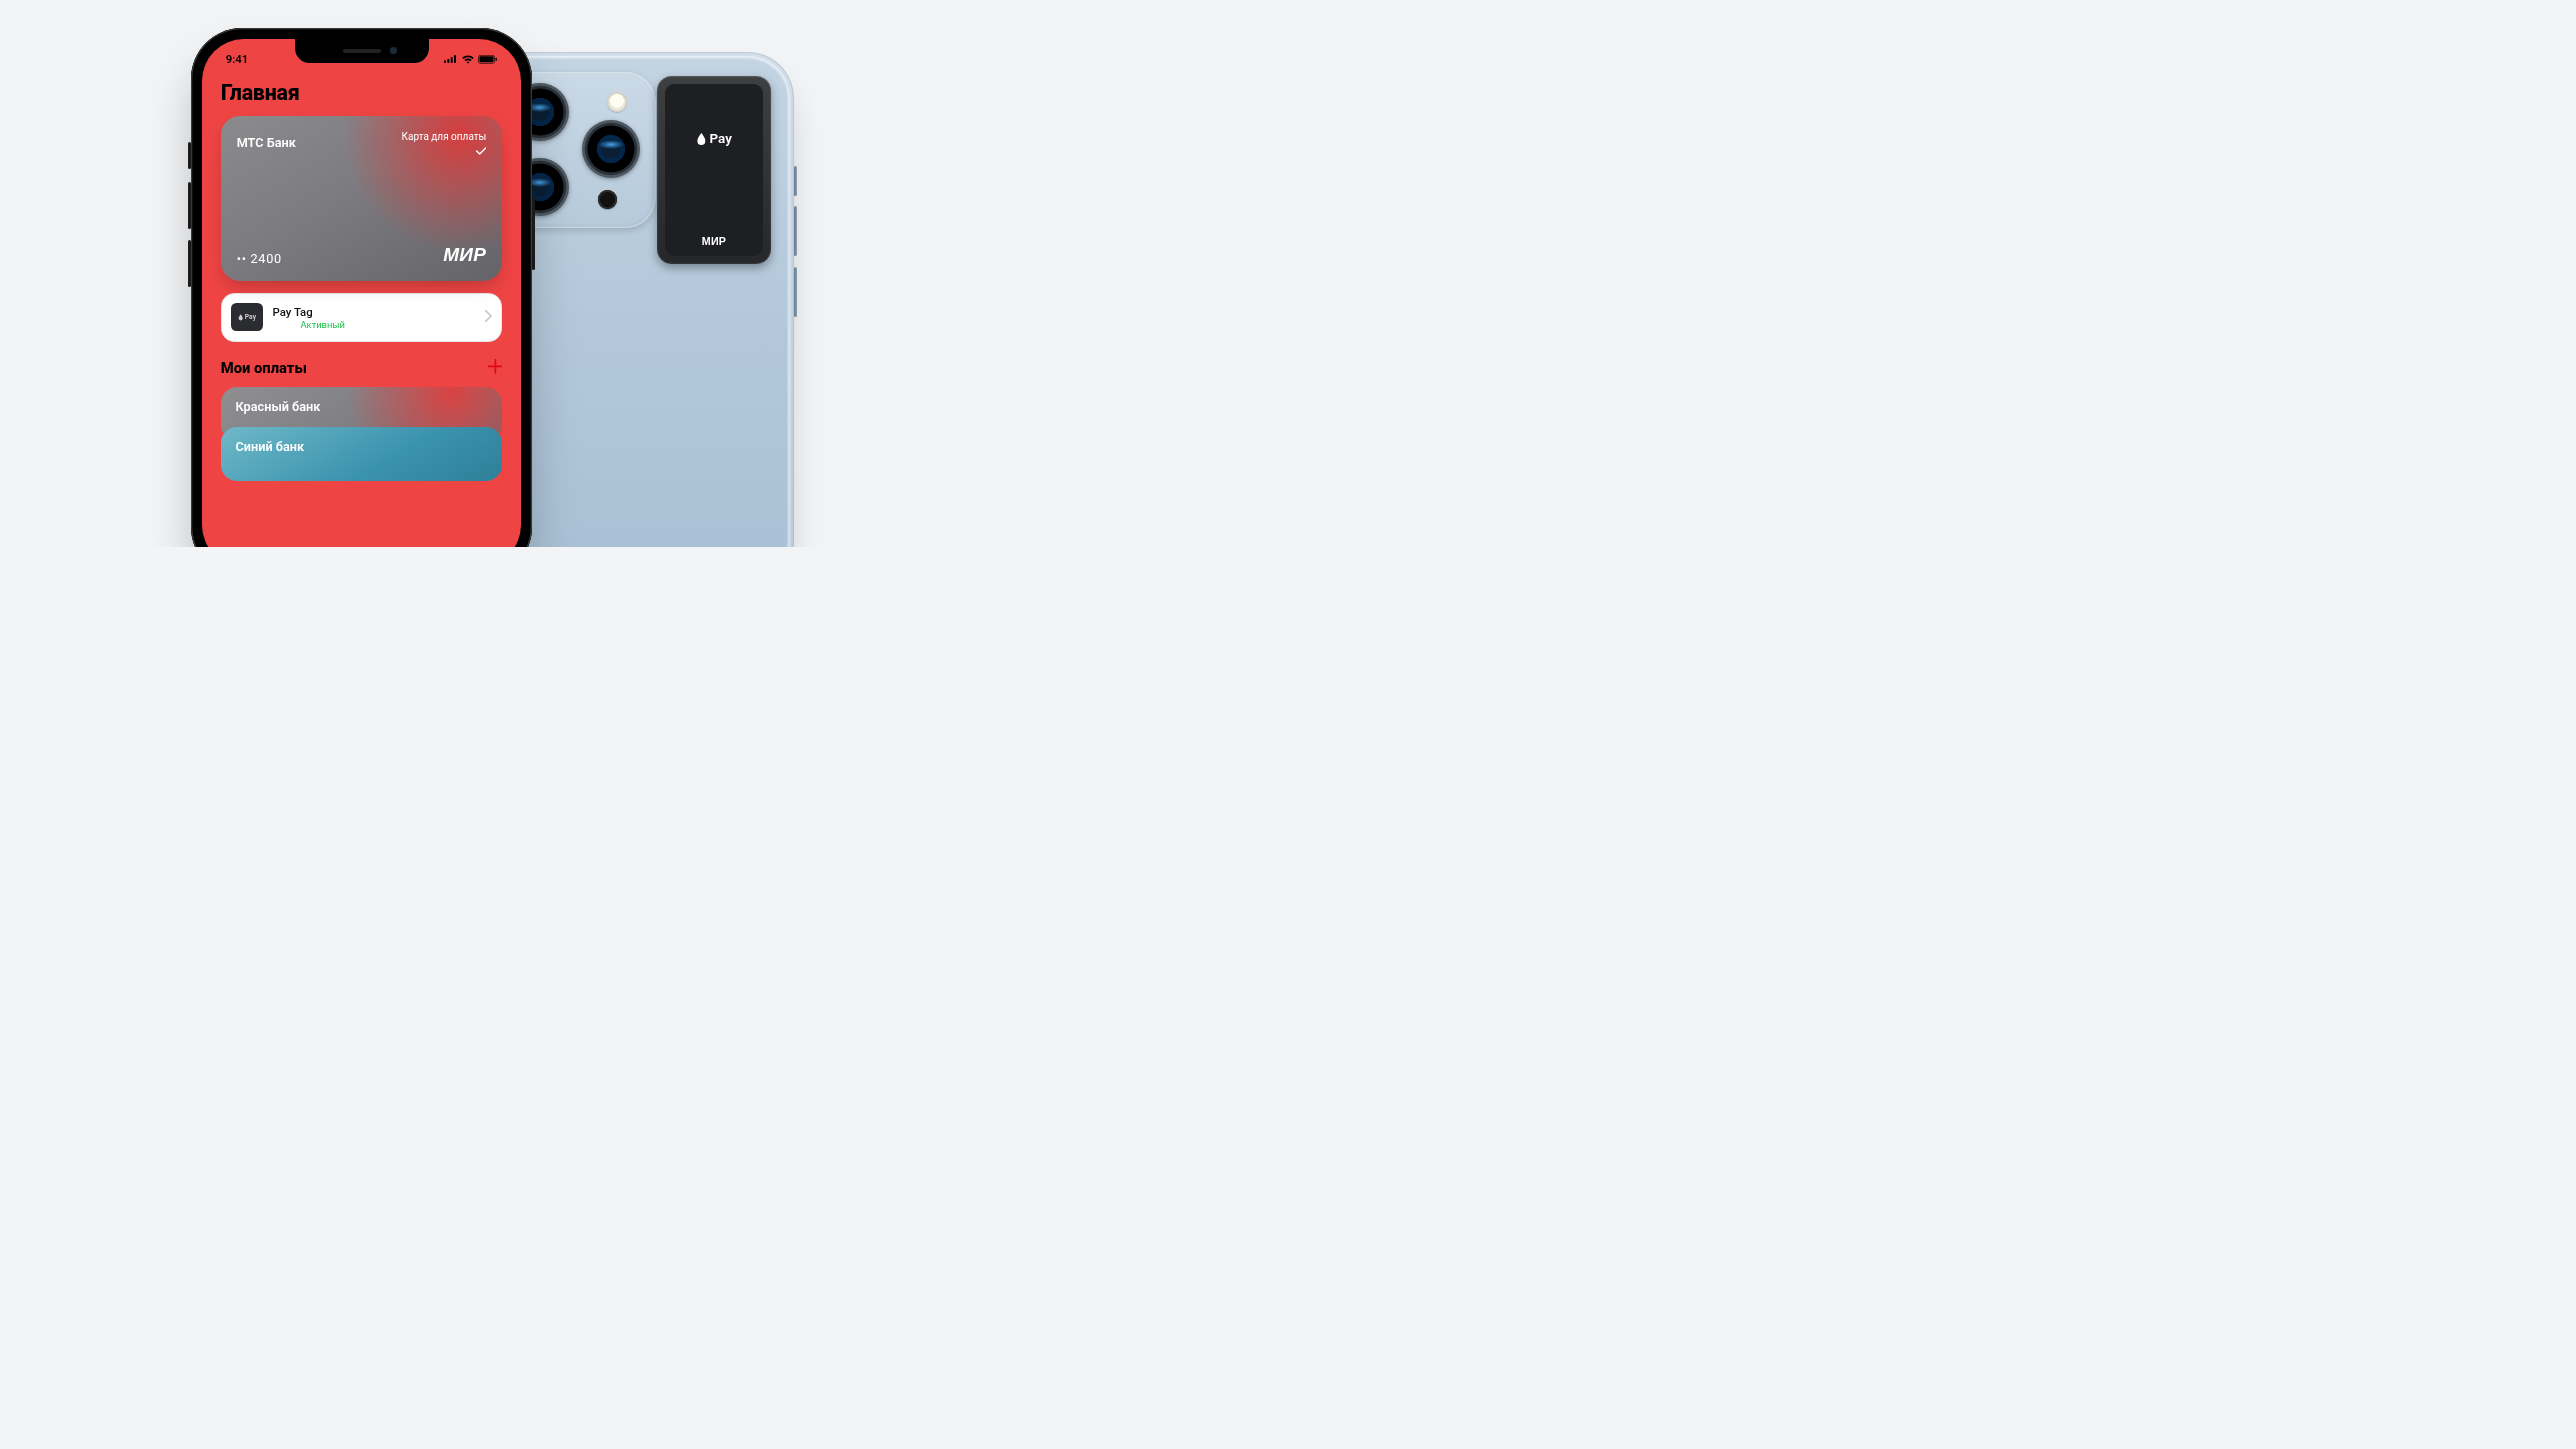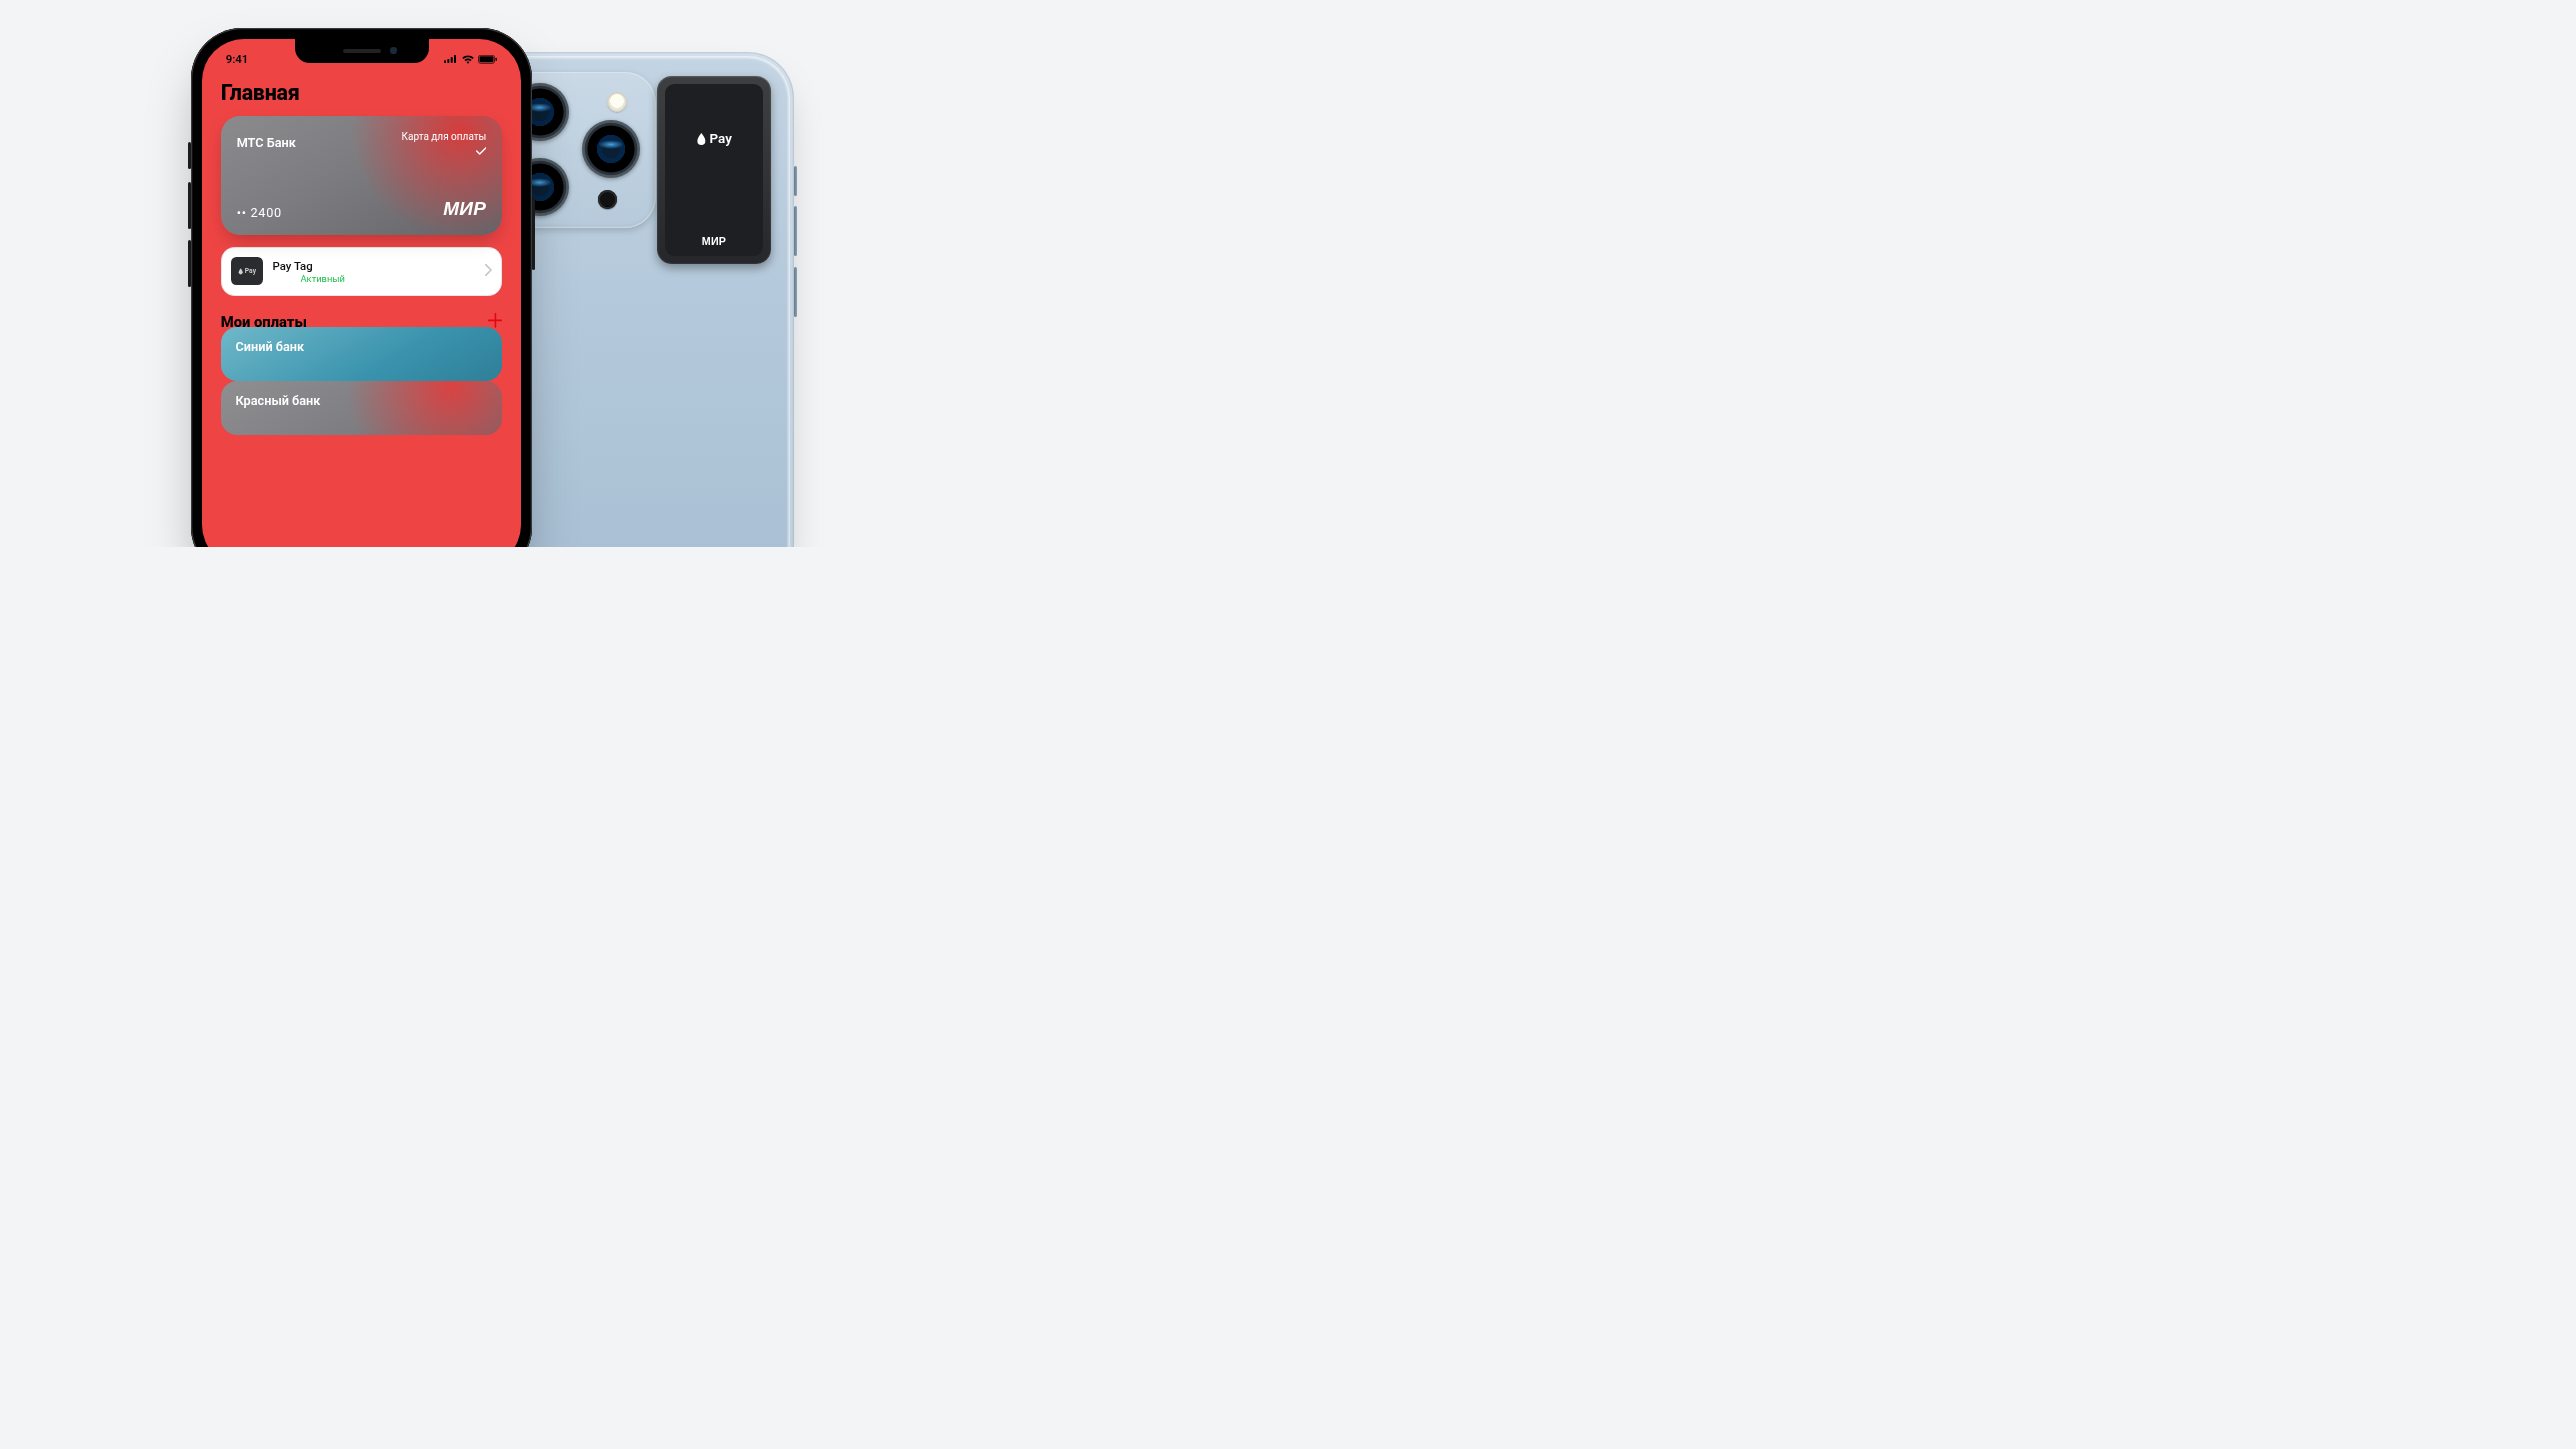--- a/index.html
+++ b/index.html
@@ -227,21 +227,21 @@
     font-size: 21.5px;
     font-weight: 800;
     letter-spacing: -0.3px;
     margin-bottom: 10.7px;
   }
 
   
   .card-main {
     position: relative;
     width: 100%;
-    height: 119px;
+    height: 165px;
     border-radius: 19px;
     padding: 14.8px 16px;
     color: #fff;
     background:
       radial-gradient(circle at 85% 12%, rgba(224,54,54,0.9) 0%, rgba(224,54,54,0) 42%),
       linear-gradient(150deg, #8b8b8e 0%, #7c7c80 45%, #636368 100%);
     box-shadow: 0 8px 19px -5.4px rgba(0,0,0,0.25);
     display: flex;
     flex-direction: column;
     justify-content: space-between;
@@ -437,25 +437,25 @@
           <div class="section-header">
             <div class="title">Мои оплаты</div>
             <div class="plus">
               <svg width="14.8" height="14.8" viewBox="0 0 22 22">
                 <path d="M11 1 V21 M1 11 H21" stroke="#e30613" stroke-width="2.4" stroke-linecap="round"></path>
               </svg>
             </div>
           </div>
 
           <div class="stack">
+            <div class="mini-card mini-red">
+              <span>Красный банк</span>
+            </div>
             <div class="mini-card mini-blue">
               <span>Синий банк</span>
-            </div>
-            <div class="mini-card mini-red">
-              <span>Красный банк</span>
             </div>
           </div>
 
         </div>
       </div>
     </div>
   </div>
 
 </div>
 

